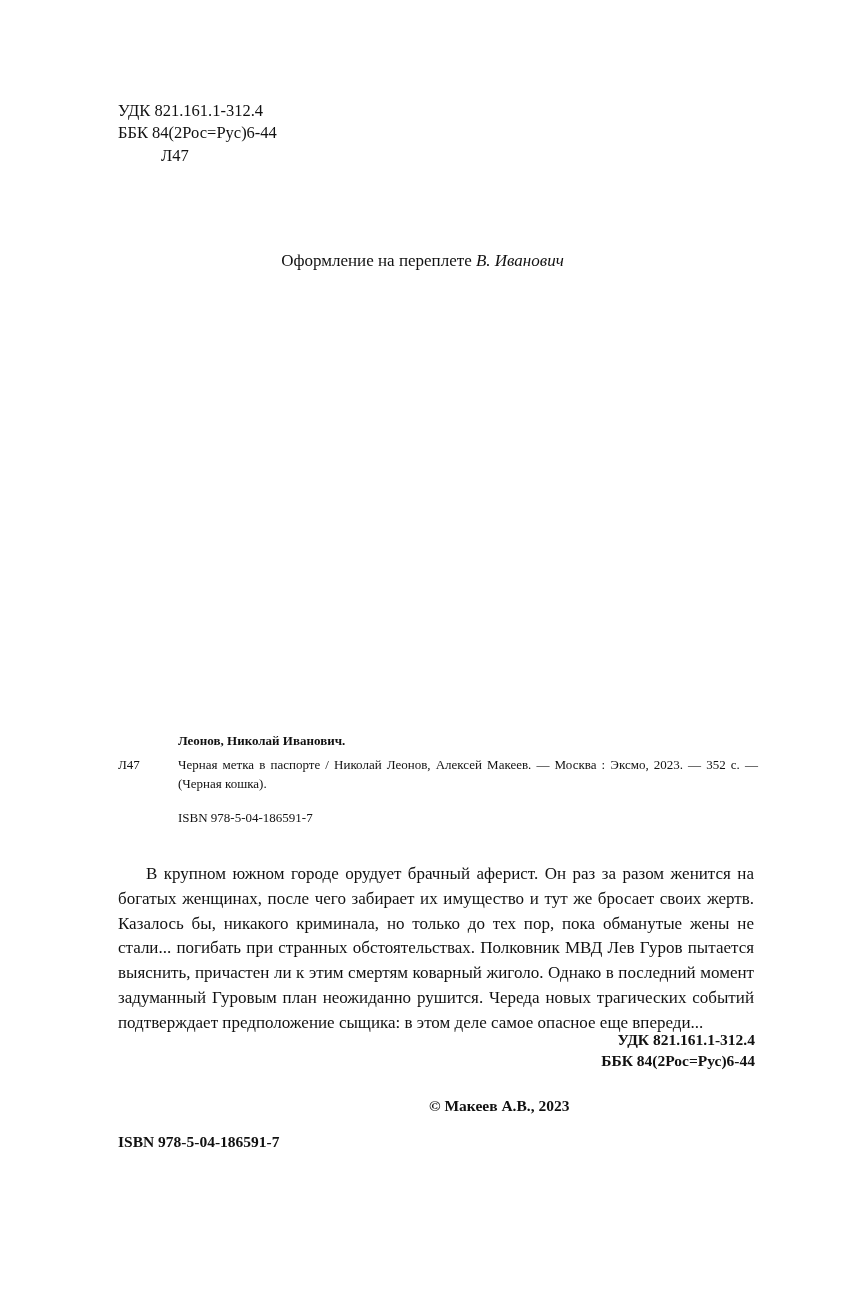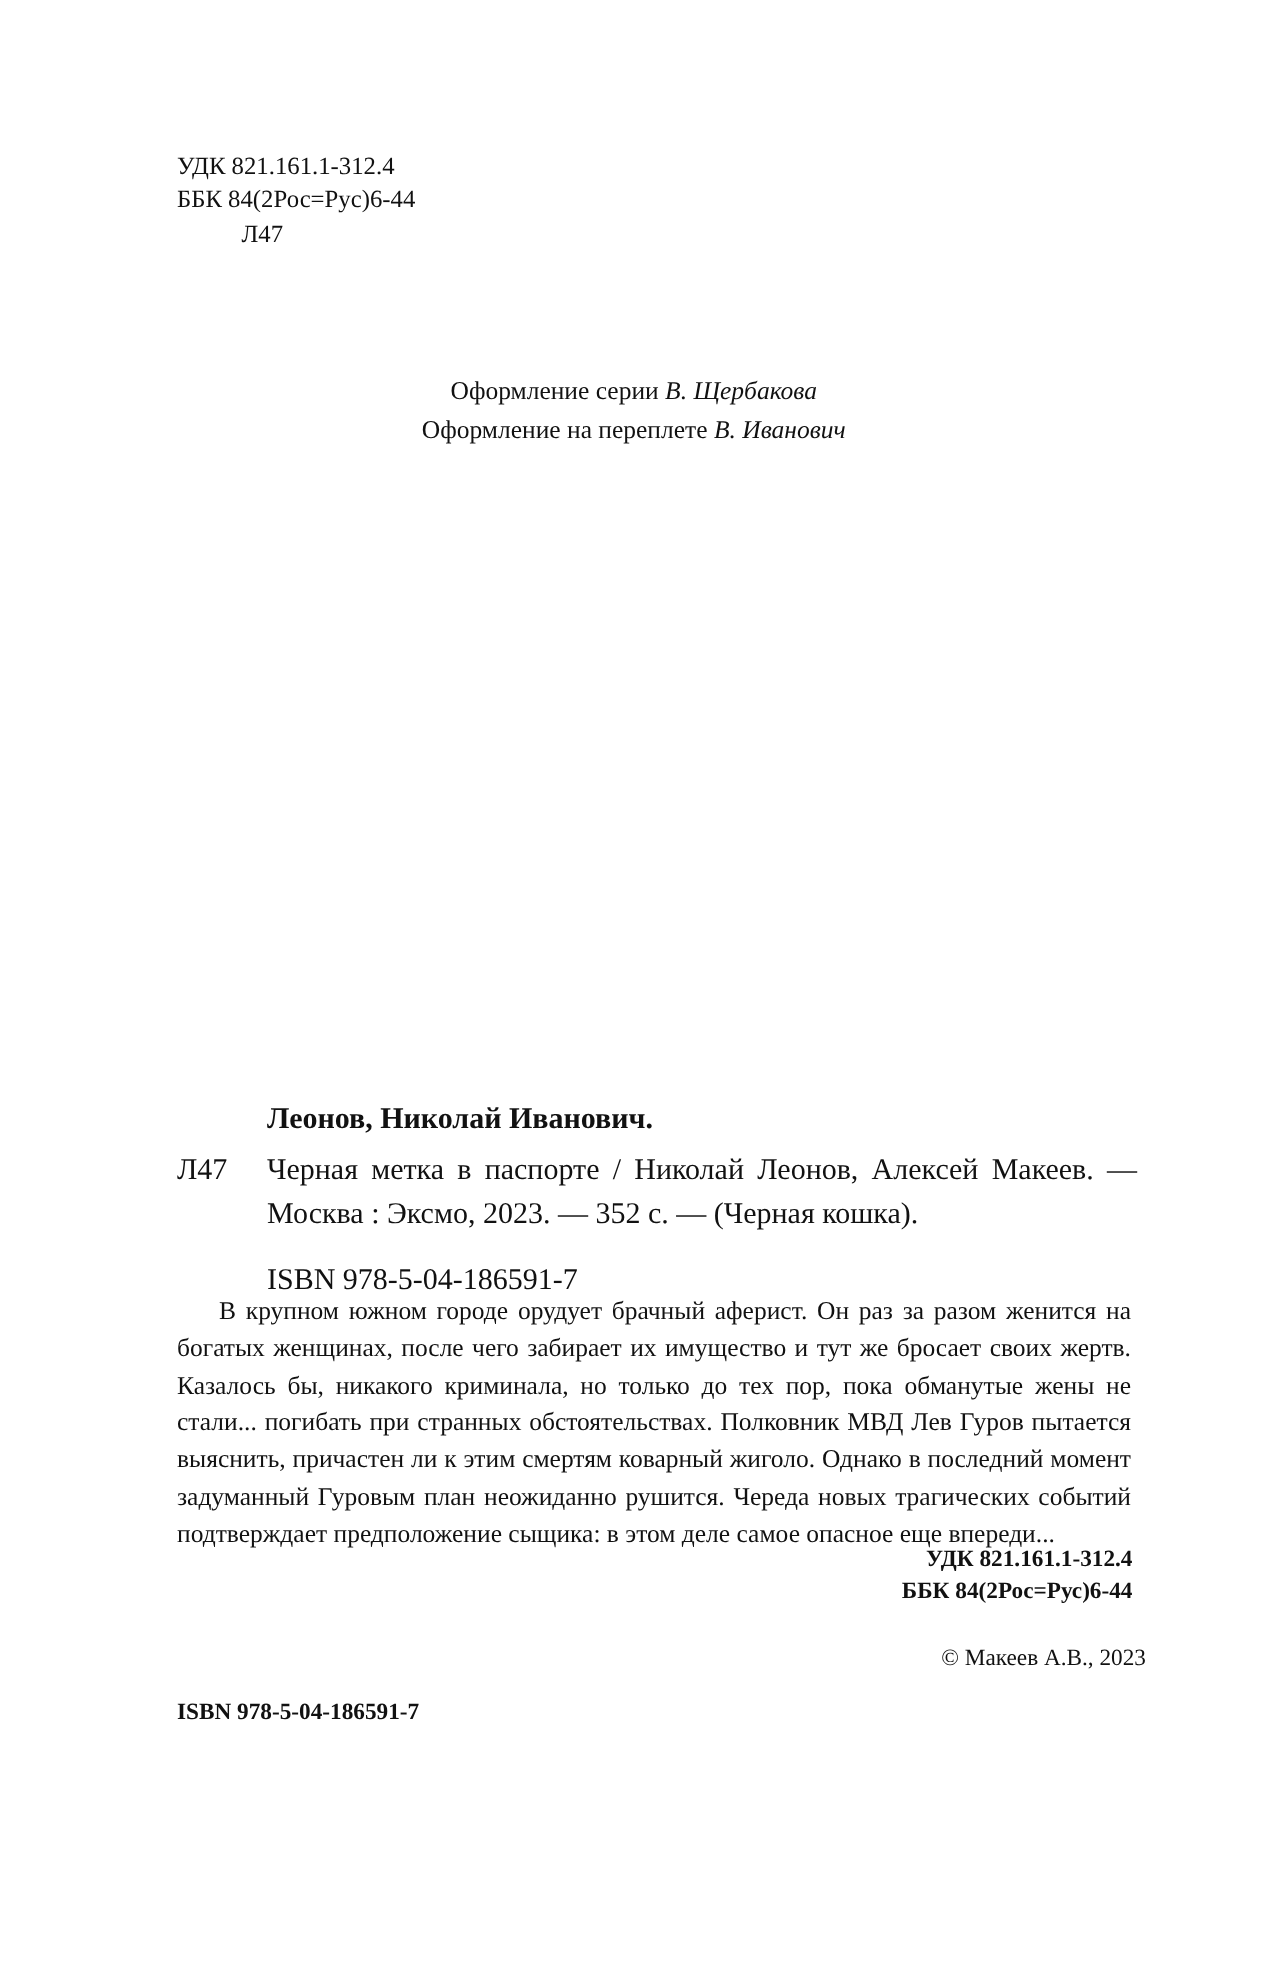--- a/index.html
+++ b/index.html
@@ -51,21 +51,21 @@
   }
   .credits .row { white-space: pre; }
   .credits .it { font-style: italic; }
 
   
   .biblio {
     position: absolute;
     left: 118px;
     top: 732px;
     width: 640px;
-    font-size: 20px;
+    font-size: 13px;
     line-height: 1.42;
   }
   .biblio .author {
     font-weight: bold;
     margin-left: 60px;
   }
   .biblio .record {
     position: relative;
     margin-top: 6px;
   }
@@ -107,27 +107,26 @@
     text-align: right;
     font-size: 15.5px;
     font-weight: bold;
     line-height: 1.35;
   }
   .udk-bottom .line { white-space: pre; }
 
   
   .copyright {
     position: absolute;
-    left: 418px;
+    left: 429px;
     top: 1095px;
     width: 346px;
     font-size: 15.5px;
-    font-weight: normal;
+    font-weight: bold;
     line-height: 1.38;
-    text-align: right;
   }
   .copyright .row { }
 
   
   .isbn-bottom {
     position: absolute;
     left: 118px;
     top: 1133px;
     font-size: 15.5px;
     font-weight: bold;
@@ -138,21 +137,20 @@
 
 <div class="page">
 
   <div class="udk-block">
     <div class="line">УДК 821.161.1-312.4</div>
     <div class="line">ББК 84(2Рос=Рус)6-44</div>
     <div class="line indent">Л47</div>
   </div>
 
   <div class="credits">
-    <div class="row"><span>Оформление серии </span><span class="it">В. Щербакова</span></div>
     <div class="row"><span>Оформление на переплете </span><span class="it">В. Иванович</span></div>
   </div>
 
   <div class="biblio">
     <div class="author">Леонов, Николай Иванович.</div>
     <div class="record">
       <span class="shelf">Л47</span>
       <div class="record-text">Черная метка в паспорте / Николай Леонов, Алексей Макеев. — Москва : Эксмо, 2023. — 352 с. — (Черная кошка).</div>
     </div>
     <div class="isbn">ISBN 978-5-04-186591-7</div>

